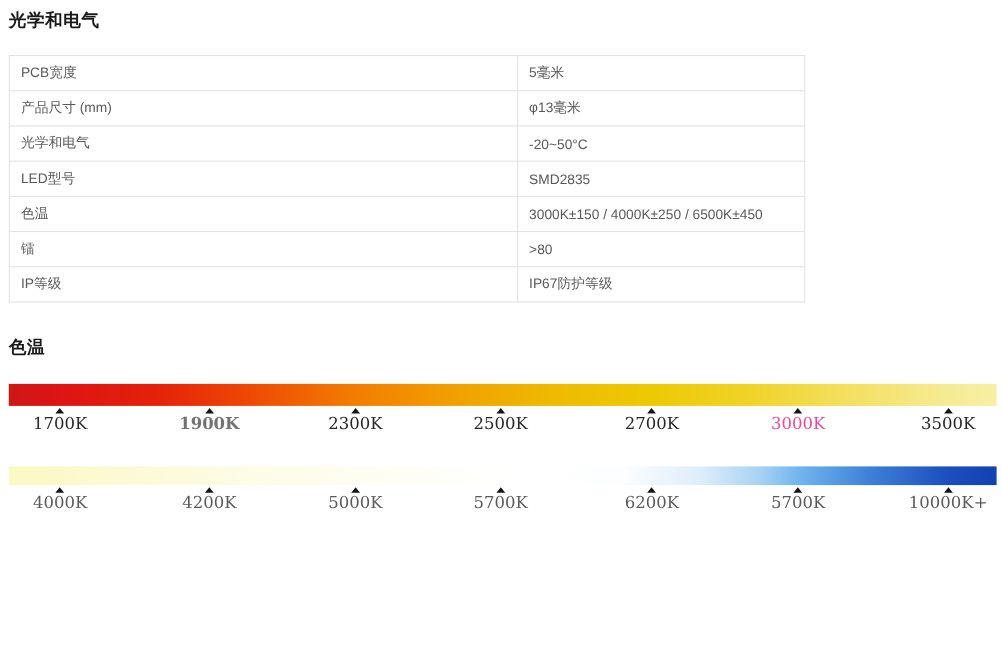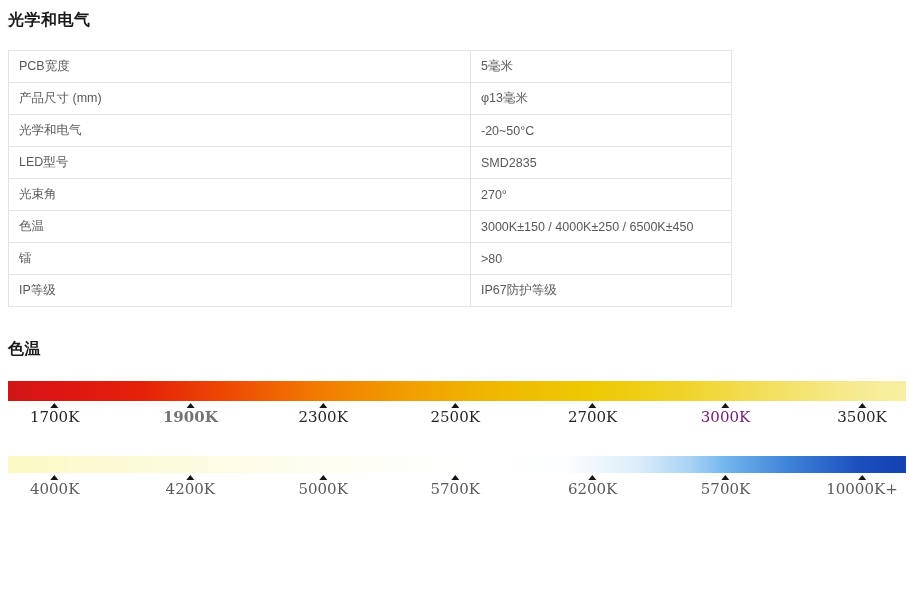--- a/index.html
+++ b/index.html
@@ -62,24 +62,20 @@
         </tr>
         <tr>
           <td class="label-cell">光学和电气</td>
           <td>-20~50°C</td>
         </tr>
         <tr>
           <td class="label-cell">LED型号</td>
           <td>SMD2835</td>
         </tr>
         <tr>
-          <td class="label-cell">光束角</td>
-          <td>270°</td>
-        </tr>
-        <tr>
           <td class="label-cell">色温</td>
           <td>3000K±150 / 4000K±250 / 6500K±450</td>
         </tr>
         <tr>
           <td class="label-cell">镭</td>
           <td>&gt;80</td>
         </tr>
         <tr>
           <td class="label-cell">IP等级</td>
           <td>IP67防护等级</td>
@@ -107,21 +103,21 @@
         <div class="tick" style="left: 49.8%;">
           <div class="tri" style="border-bottom-color: rgb(21, 21, 21);"></div>
           <div class="tick-label" style="color: rgb(38, 38, 38); text-align: right;">2500K</div>
         </div>
         <div class="tick" style="left: 65.1%;">
           <div class="tri" style="border-bottom-color: rgb(21, 21, 21);"></div>
           <div class="tick-label" style="color: rgb(38, 38, 38);">2700K</div>
         </div>
         <div class="tick" style="left: 79.9%;">
           <div class="tri" style="border-bottom-color: rgb(21, 21, 21);"></div>
-          <div class="tick-label" style="color: #701a75;">3000K</div>
+          <div class="tick-label" style="color: #ec4899;">3000K</div>
         </div>
         <div class="tick" style="left: 95.1%;">
           <div class="tri" style="border-bottom-color: rgb(21, 21, 21);"></div>
           <div class="tick-label" style="color: rgb(38, 38, 38);">3500K</div>
         </div>
       </div>
   </div>
 
   <div class="bar-block second">
     <div class="bar" style="background: linear-gradient(to right, rgb(251, 249, 195) 0%, rgb(252, 250, 210) 10%, rgb(253, 252, 230) 25%, rgb(254, 254, 246) 40%, rgb(255, 255, 255) 52%, rgb(253, 254, 255) 62%, rgb(221, 238, 250) 70%, rgb(168, 210, 244) 76%, rgb(114, 181, 238) 80%, rgb(61, 130, 216) 87%, rgb(28, 78, 190) 95%, rgb(19, 65, 178) 100%); height: 17px;"></div>

